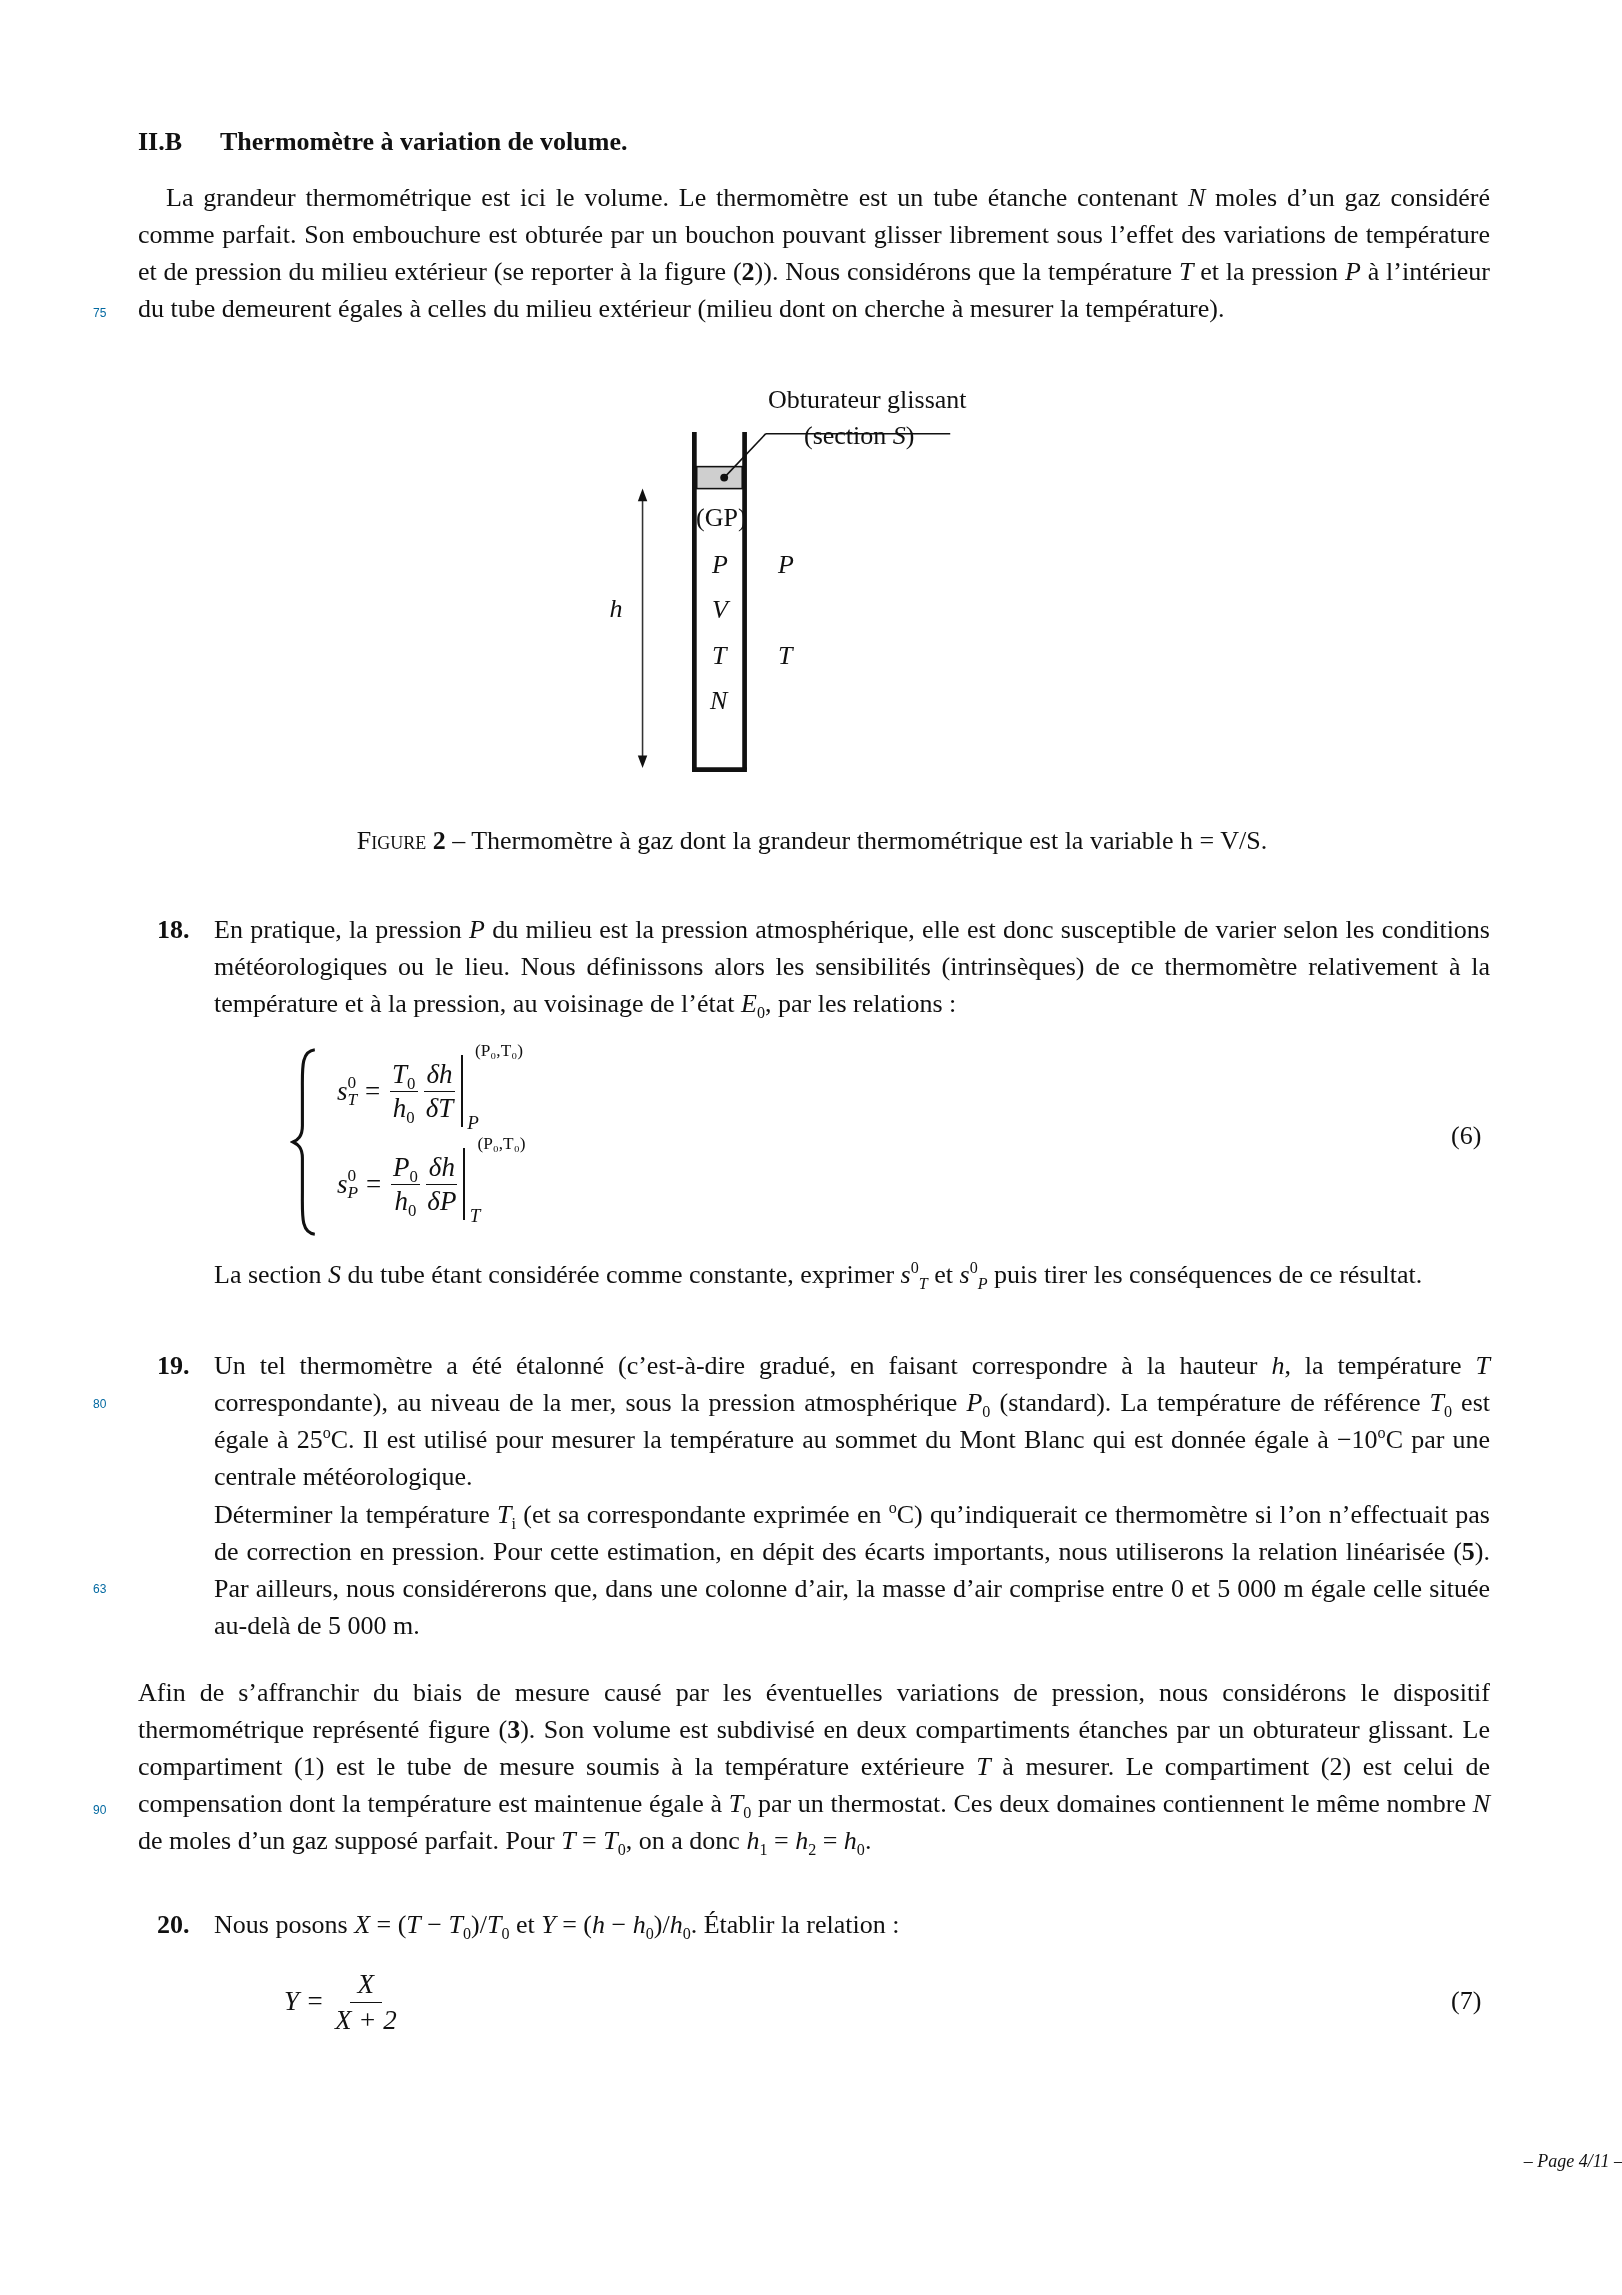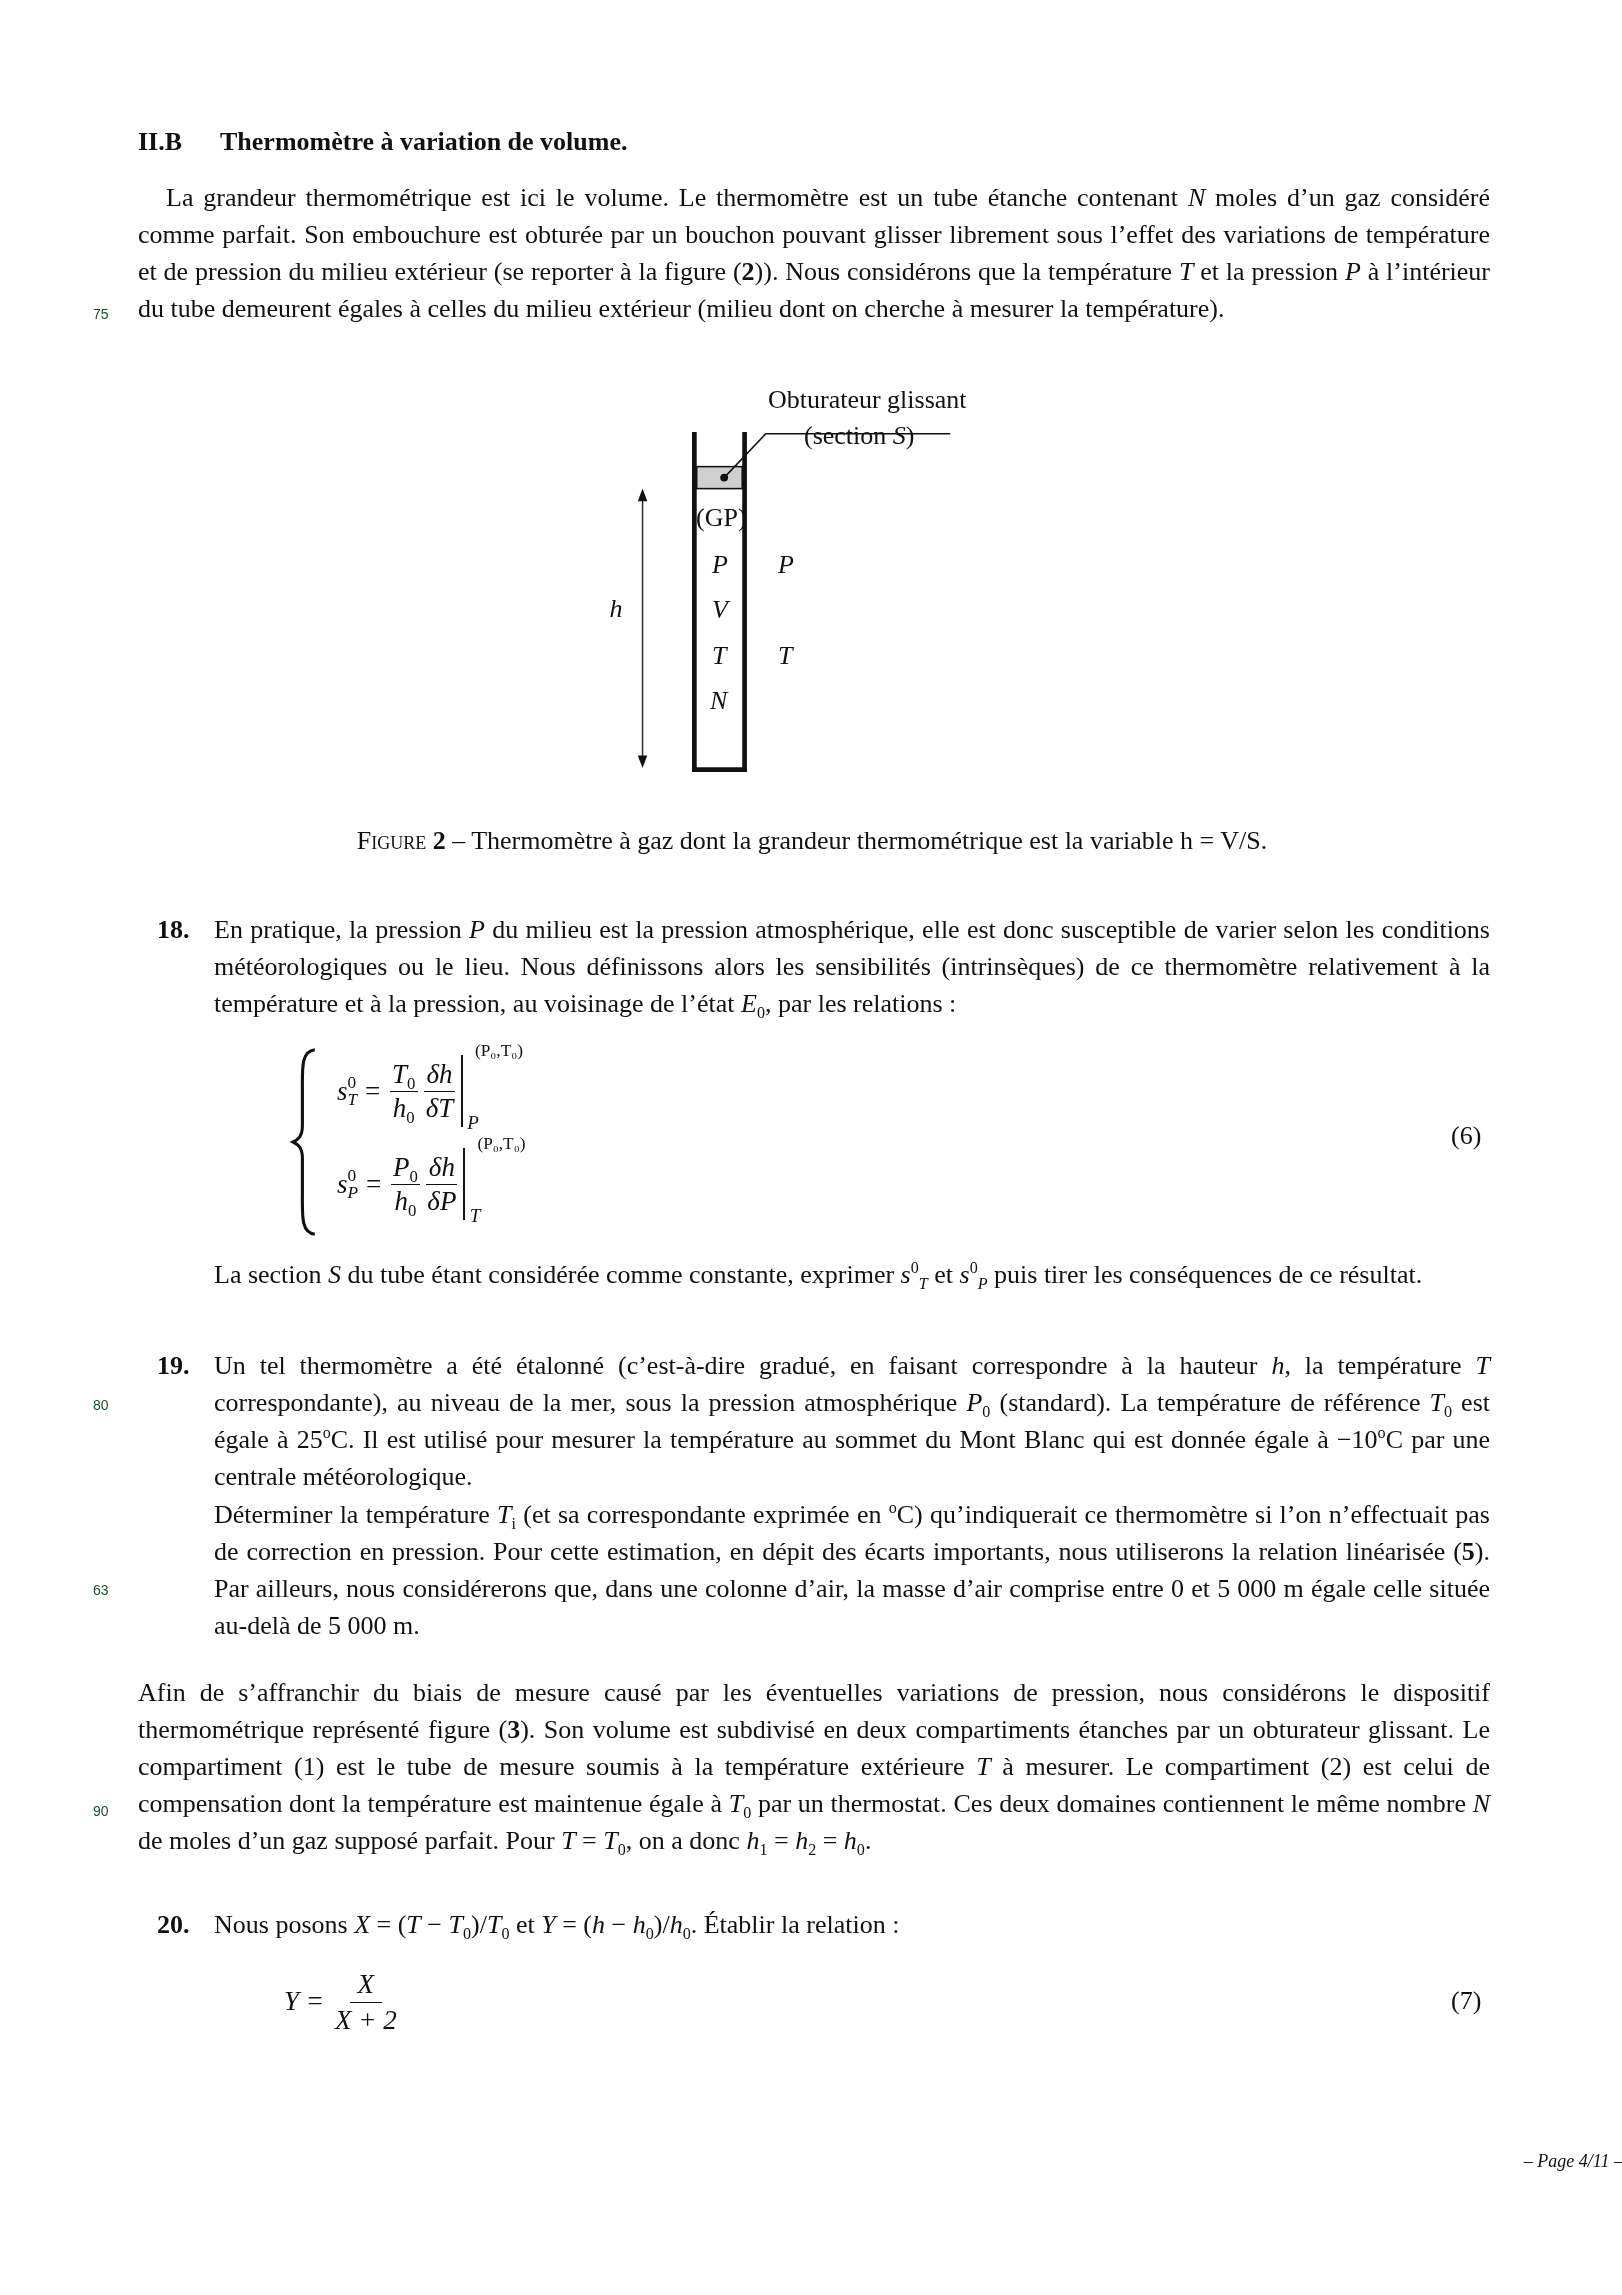--- a/index.html
+++ b/index.html
@@ -14,21 +14,21 @@
     font-size: 26px; font-weight: bold; white-space: nowrap;
   }
   .heading .num { display: inline-block; width: 82px; }
   .para {
     position: absolute; font-size: 26px; line-height: 37px;
     text-align: justify;
   }
   .p-intro { left: 138px; top: 179px; width: 1352px; text-indent: 28px; }
   .lineno {
     position: absolute; left: 93px; font-family: "Liberation Sans", "DejaVu Sans", sans-serif;
-    font-size: 14px; color: #14532d;
+    font-size: 12px; color: #0369a1;
   }
   i, .m { font-style: italic; }
   sub, sup { font-size: 62%; line-height: 0; }
   .b { font-weight: bold; }
   .sc { font-variant: small-caps; margin-top: 12px; }
 
   
   .figure { position: absolute; left: 597px; top: 385px; width: 471px; height: 416px; }
   .fig-label { position: absolute; font-size: 26px; white-space: nowrap; }
   .fig-caption {

